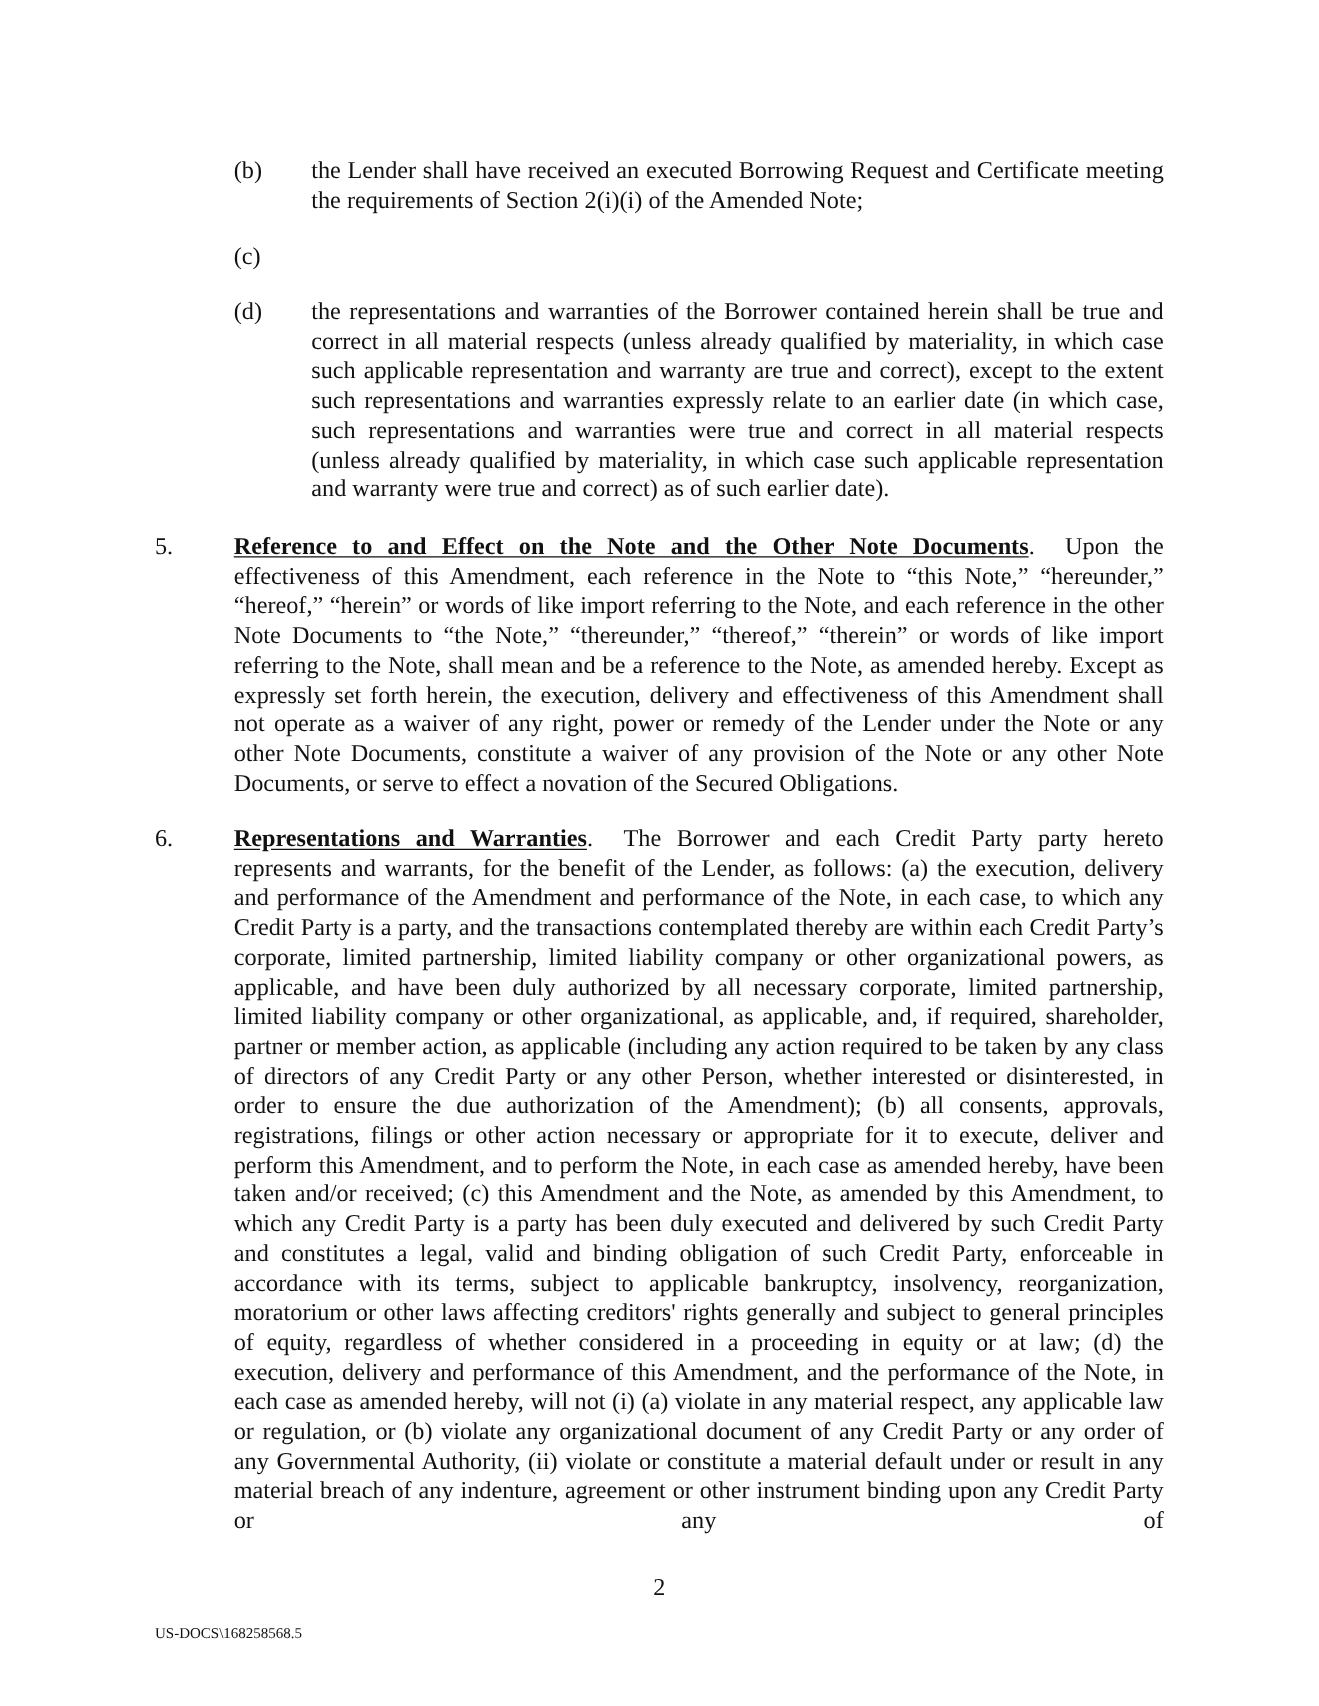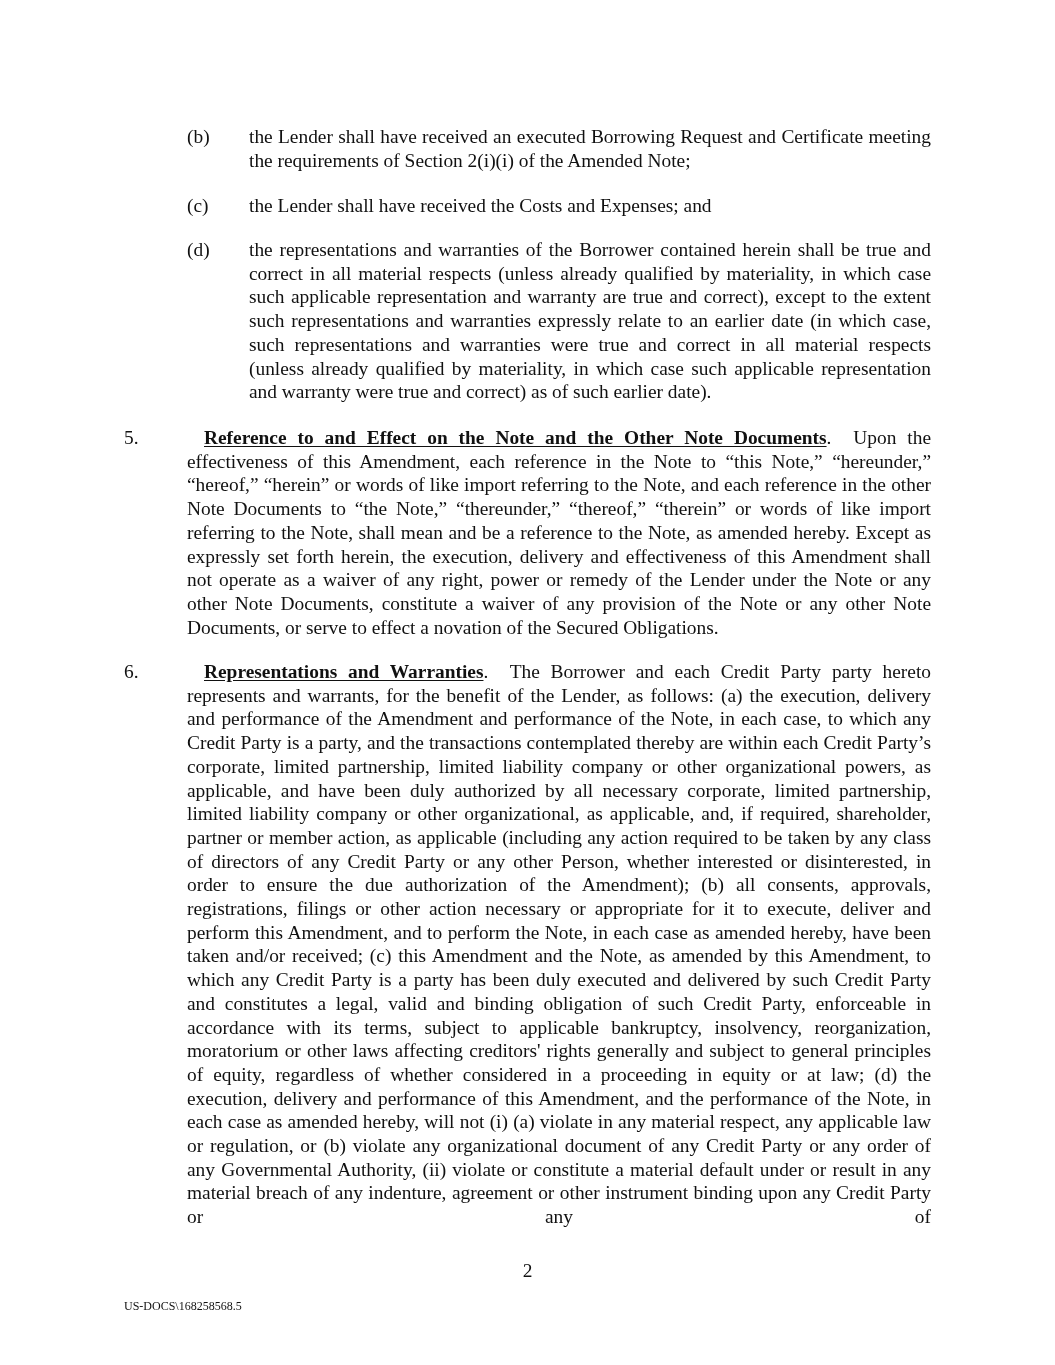--- a/index.html
+++ b/index.html
@@ -13,39 +13,38 @@
       font-size: 19.4px;
       line-height: 23.7px;
       text-align: justify;
       text-align-last: left;
     }
     .label { position: absolute; font-size: 19.4px; line-height: 23.7px; }
     .sub-label { left: 187px; }
     .sub-text { left: 249px; width: 682px; }
     .sec-label { left: 124px; }
     .sec-text { left: 187px; width: 744px; }
-    .heading { font-weight: bold; text-decoration: underline; text-underline-offset: 2px; margin-left: 17px; }
+    .heading { font-weight: bold; text-decoration: underline; text-underline-offset: 2px; }
     .page-number {
       position: absolute; left: 0; width: 1055px; top: 1260px;
       text-align: center; font-size: 19.4px;
     }
     .doc-id {
       position: absolute; left: 124px; top: 1299px; font-size: 12px;
     }
   </style>
 </head>
 <body>
 
 <div class="page">
 
   <div class="label sub-label" style="top:125px;">(b)</div>
   <div class="para sub-text" style="top:125px;">the Lender shall have received an executed Borrowing Request and Certificate meeting the requirements of Section 2(i)(i) of the Amended Note;</div>
 
   <div class="label sub-label" style="top:194px;">(c)</div>
-  <div class="para sub-text" style="top:194px;">the Lender shall have received the Costs and Expenses; and</div>
 
   <div class="label sub-label" style="top:238px;">(d)</div>
   <div class="para sub-text" style="top:238px;">the representations and warranties of the Borrower contained herein shall be true and correct in all material respects (unless already qualified by materiality, in which case such applicable representation and warranty are true and correct), except to the extent such representations and warranties expressly relate to an earlier date (in which case, such representations and warranties were true and correct in all material respects (unless already qualified by materiality, in which case such applicable representation and warranty were true and correct) as of such earlier date).</div>
 
   <div class="label sec-label" style="top:426px;">5.</div>
   <div class="para sec-text" style="top:426px;"><span class="heading">Reference to and Effect on the Note and the Other Note Documents</span><span>.</span>&nbsp; <span>Upon the effectiveness of this Amendment, each reference in the Note to “this Note,” “hereunder,” “hereof,” “herein” or words of like import referring to the Note, and each reference in the other Note Documents to “the Note,” “thereunder,” “thereof,” “therein” or words of like import referring to the Note, shall mean and be a reference to the Note, as amended hereby. Except as expressly set forth herein, the execution, delivery and effectiveness of this Amendment shall not operate as a waiver of any right, power or remedy of the Lender under the Note or any other Note Documents, constitute a waiver of any provision of the Note or any other Note Documents, or serve to effect a novation of the Secured Obligations.</span></div>
 
   <div class="label sec-label" style="top:660px;">6.</div>
   <div class="para sec-text" style="top:660px; text-align-last: justify;"><span class="heading">Representations and Warranties</span><span>.</span>&nbsp; <span>The Borrower and each Credit Party party hereto represents and warrants, for the benefit of the Lender, as follows: (a)  the execution, delivery and performance of the Amendment and performance of the Note, in each case, to which any Credit Party is a party, and the transactions contemplated thereby are within each Credit Party’s corporate, limited partnership, limited liability company or other organizational powers, as applicable, and have been duly authorized by all necessary corporate, limited partnership, limited liability company or other organizational, as applicable, and, if required, shareholder, partner or member action, as applicable (including any action required to be taken by any class of directors of any Credit Party or any other Person, whether interested or disinterested, in order to ensure the due authorization of the Amendment); (b) all consents, approvals, registrations, filings or other action necessary or appropriate for it to execute, deliver and perform this Amendment, and to perform the Note, in each case as amended hereby, have been taken and/or received; (c) this Amendment and the Note, as amended by this Amendment, to which any Credit Party is a party has been duly executed and delivered by such Credit Party and constitutes a legal, valid and binding obligation of such Credit Party, enforceable in accordance with its terms, subject to applicable bankruptcy, insolvency, reorganization, moratorium or other laws affecting creditors' rights generally and subject to general principles of equity, regardless of whether considered in a proceeding in equity or at law; (d) the execution, delivery and performance of this Amendment, and the performance of the Note, in each case as amended hereby, will not (i) (a) violate in any material respect, any applicable law or regulation, or (b) violate any organizational document of any Credit Party or any order of any Governmental Authority, (ii) violate or constitute a material default under or result in any material breach of any indenture, agreement or other instrument binding upon any Credit Party or any of</span></div>
 

